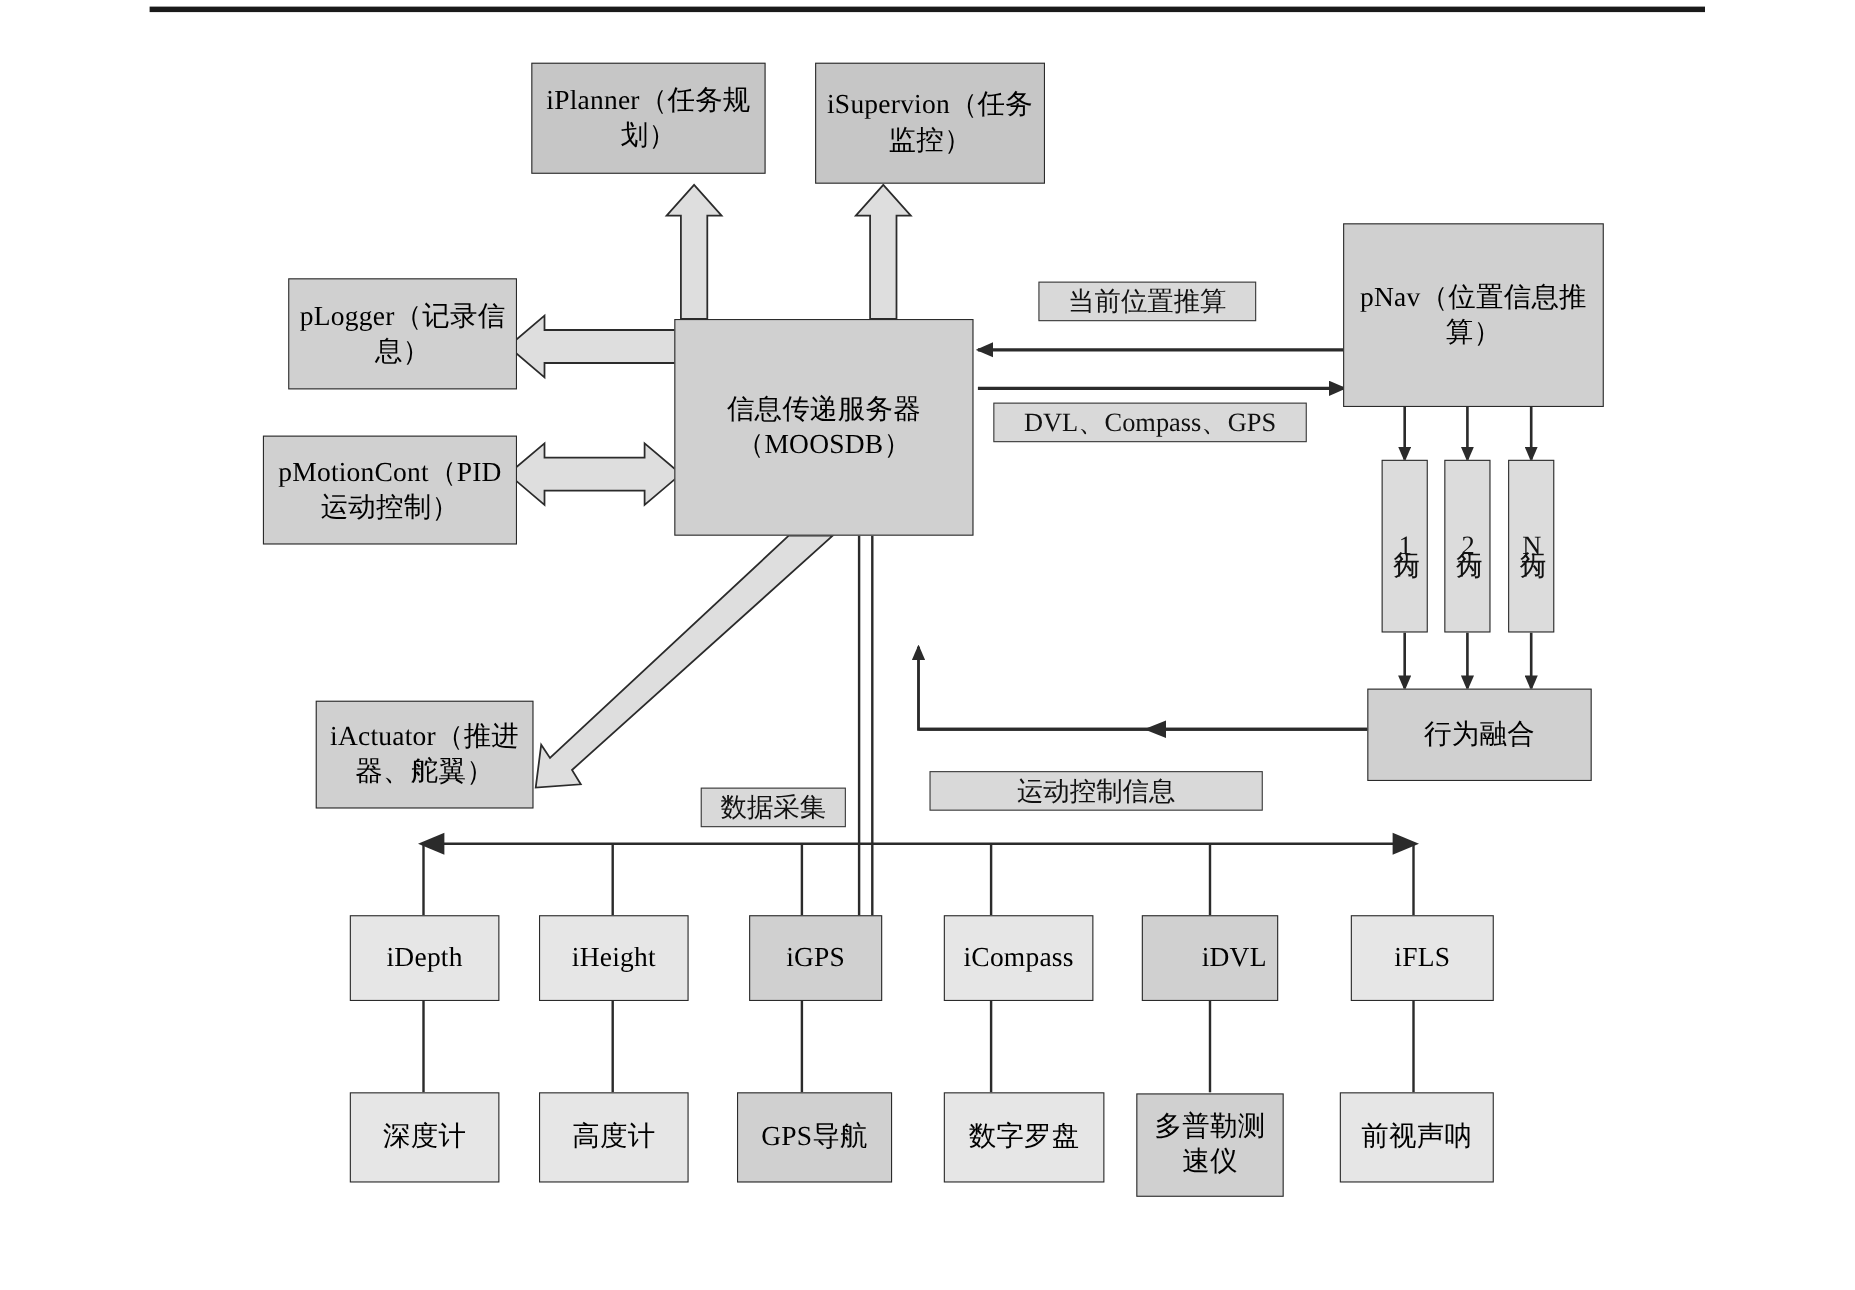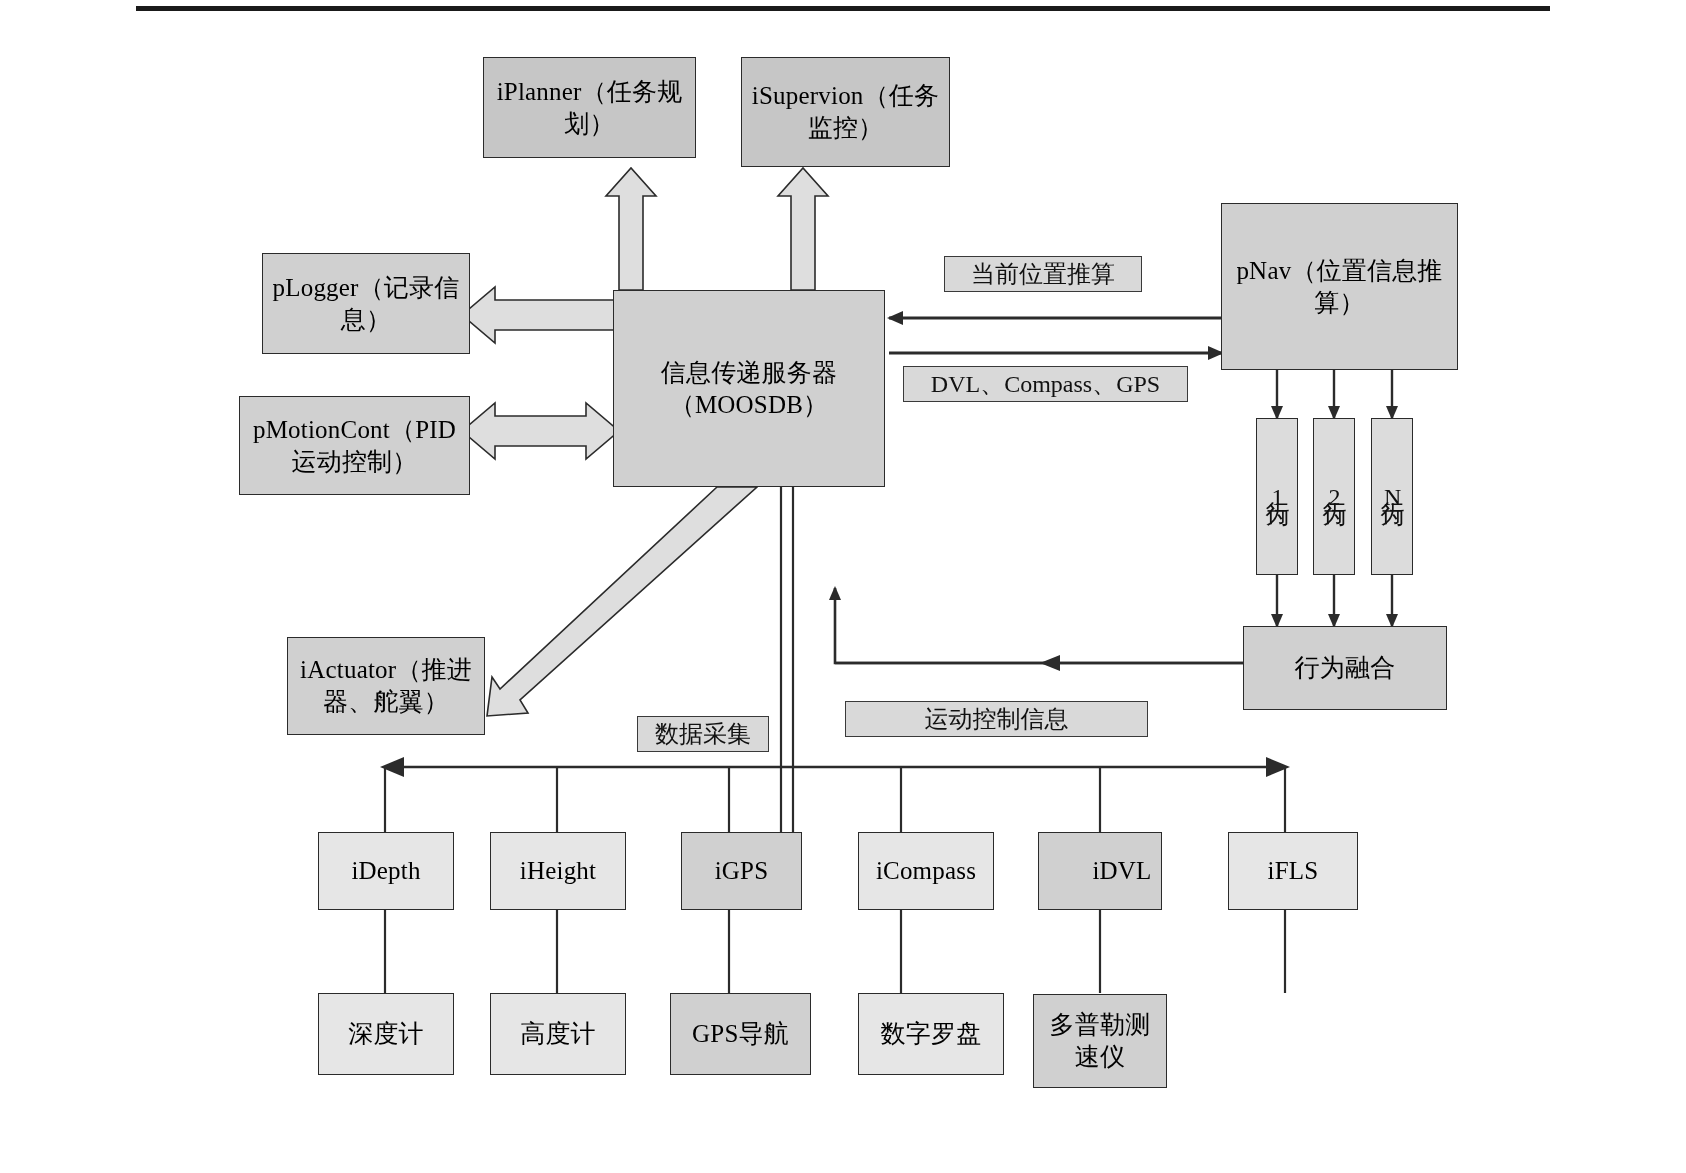--- a/index.html
+++ b/index.html
@@ -263,14 +263,17 @@
   </div>
   <div class="node mid" style="left:670px; top:993px; width:141px; height:82px;">
     <span>GPS导航</span>
   </div>
   <div class="node light" style="left:858px; top:993px; width:146px; height:82px;">
     <span>数字罗盘</span>
   </div>
   <div class="node mid" style="left:1033px; top:981px; width:134px; height:94px;margin-top:13px;">
     <span>多普勒测速仪</span>
   </div>
+  <div class="node light" style="left:1218px; top:993px; width:140px; height:82px;">
+    <span>前视声呐</span>
+  </div>
 
 </div>
 
 </body></html>

